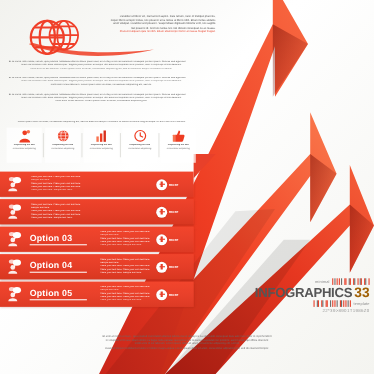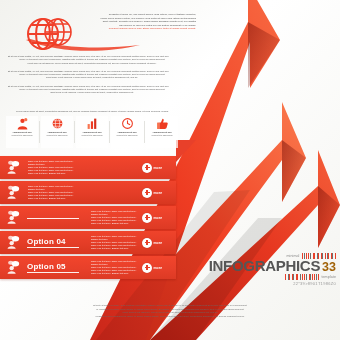--- a/index.html
+++ b/index.html
@@ -79,21 +79,21 @@
 
   
   .brand{position:absolute;right:4px;top:252px;width:108px;z-index:6;text-align:right;}
   .brand-row{display:flex;align-items:center;justify-content:flex-end;gap:2px;height:7px;}
   .brand-small{color:#8a8a8a;font-size:3.6px;letter-spacing:.1px;}
   .barcode{height:6px;display:flex;align-items:stretch;gap:.5px;}
   .barcode i{display:block;width:1px;background:#6e6e6e;}
   .barcode i.r{background:#e8402a;}
   .barcode i.w{width:.7px;background:transparent;}
   .wordmark{display:flex;align-items:baseline;justify-content:flex-end;gap:2px;margin:.5px 0;}
-  .wordmark .big{color:#565656;font-size:15px;font-weight:bold;letter-spacing:-.3px;line-height:12px;}
+  .wordmark .big{color:#565656;font-size:12px;font-weight:bold;letter-spacing:-.3px;line-height:12px;}
   .wordmark .num{color:#a16207;font-size:12.5px;font-weight:bold;line-height:12px;}
   .brand-num{color:#9a9a9a;font-size:4px;letter-spacing:.3px;margin-top:.5px;white-space:nowrap;}
 
   
   .footer{position:absolute;left:30px;bottom:22px;width:280px;text-align:center;z-index:6;}
   .footer .ln{display:block;color:#6a6a6a;font-size:2.4px;line-height:3.4px;
     white-space:nowrap;overflow:hidden;}
 </style>
 </head>
 <body>
@@ -321,20 +321,21 @@
       <div class="opt-ico">
         <svg width="15" height="15" viewBox="0 0 24 24">
           <circle cx="9" cy="13" r="3.4" fill="#fff" opacity=".9"></circle>
           <path d="M2.5 22 C2.5 16.5 15.5 16.5 15.5 22 Z" fill="#fff" opacity=".9"></path>
           <ellipse cx="15" cy="6" rx="6" ry="4.4" fill="#fff"></ellipse>
           <path d="M11 9.5 L10 13 L13.6 10.6 Z" fill="#fff"></path>
           <ellipse cx="7.5" cy="4.5" rx="4.2" ry="3.2" fill="#fff" opacity=".75"></ellipse>
         </svg>
       </div>
       <div class="opt-label">
+        <div class="txt">Option 03</div>
         <div class="rule"></div>
       </div>
       <div class="opt-body">
         <span class="ln">Place your text here. Place your own text here.</span>
         <span class="ln">Sample text here.</span>
         <span class="ln">Place your text here. Place your own text here.</span>
         <span class="ln">Place your text here. Place your own text here.</span>
         <span class="ln">Place your text here. Sample text here.</span>
       </div>
       <div class="opt-more">

